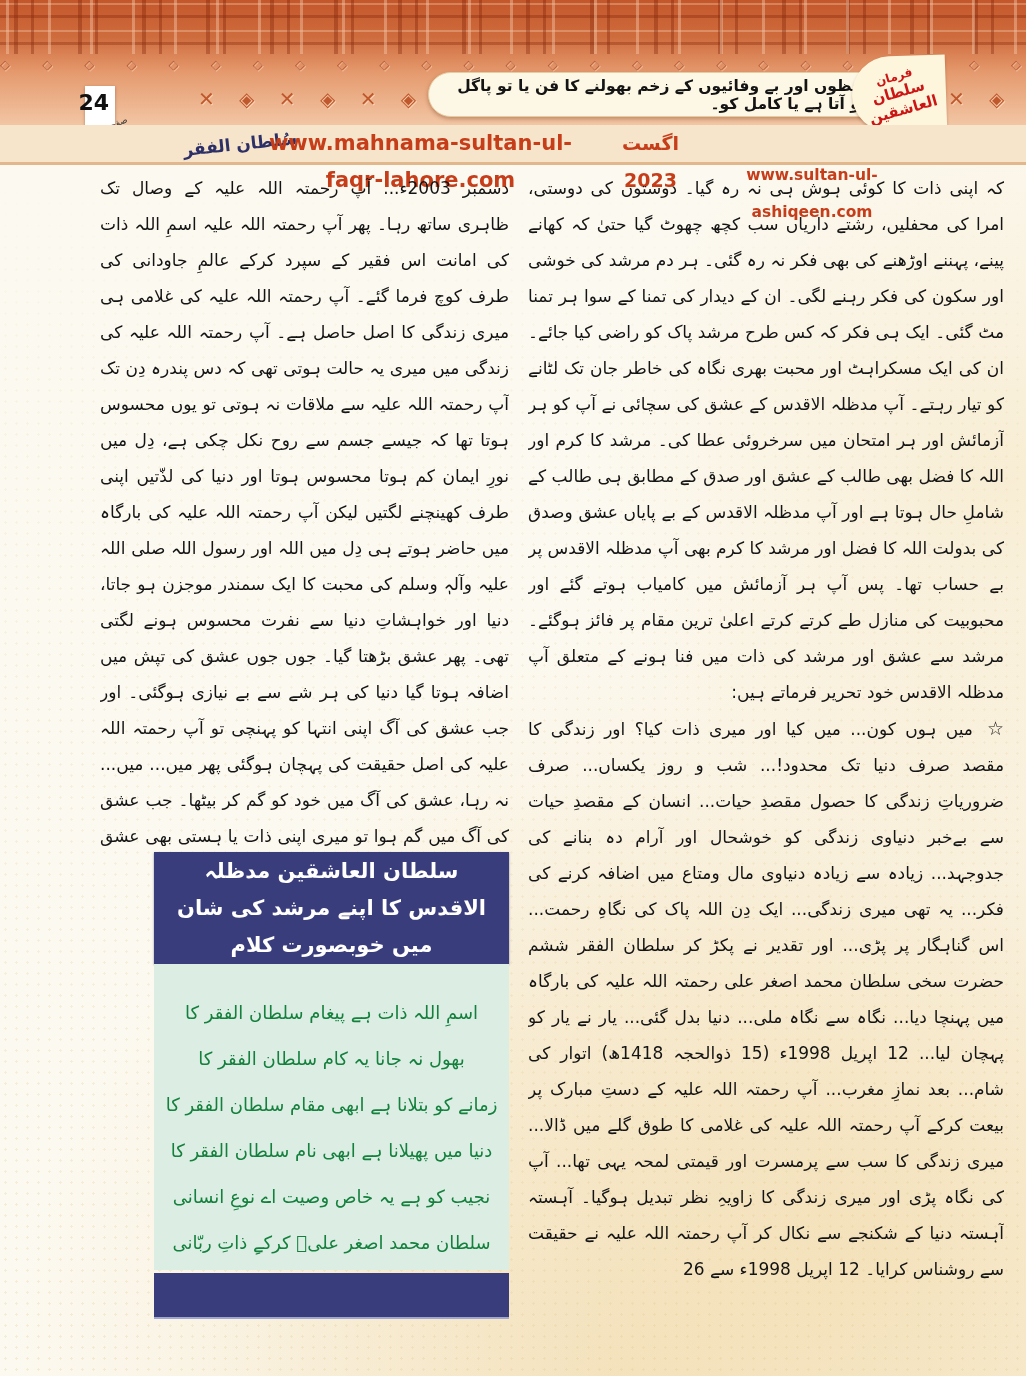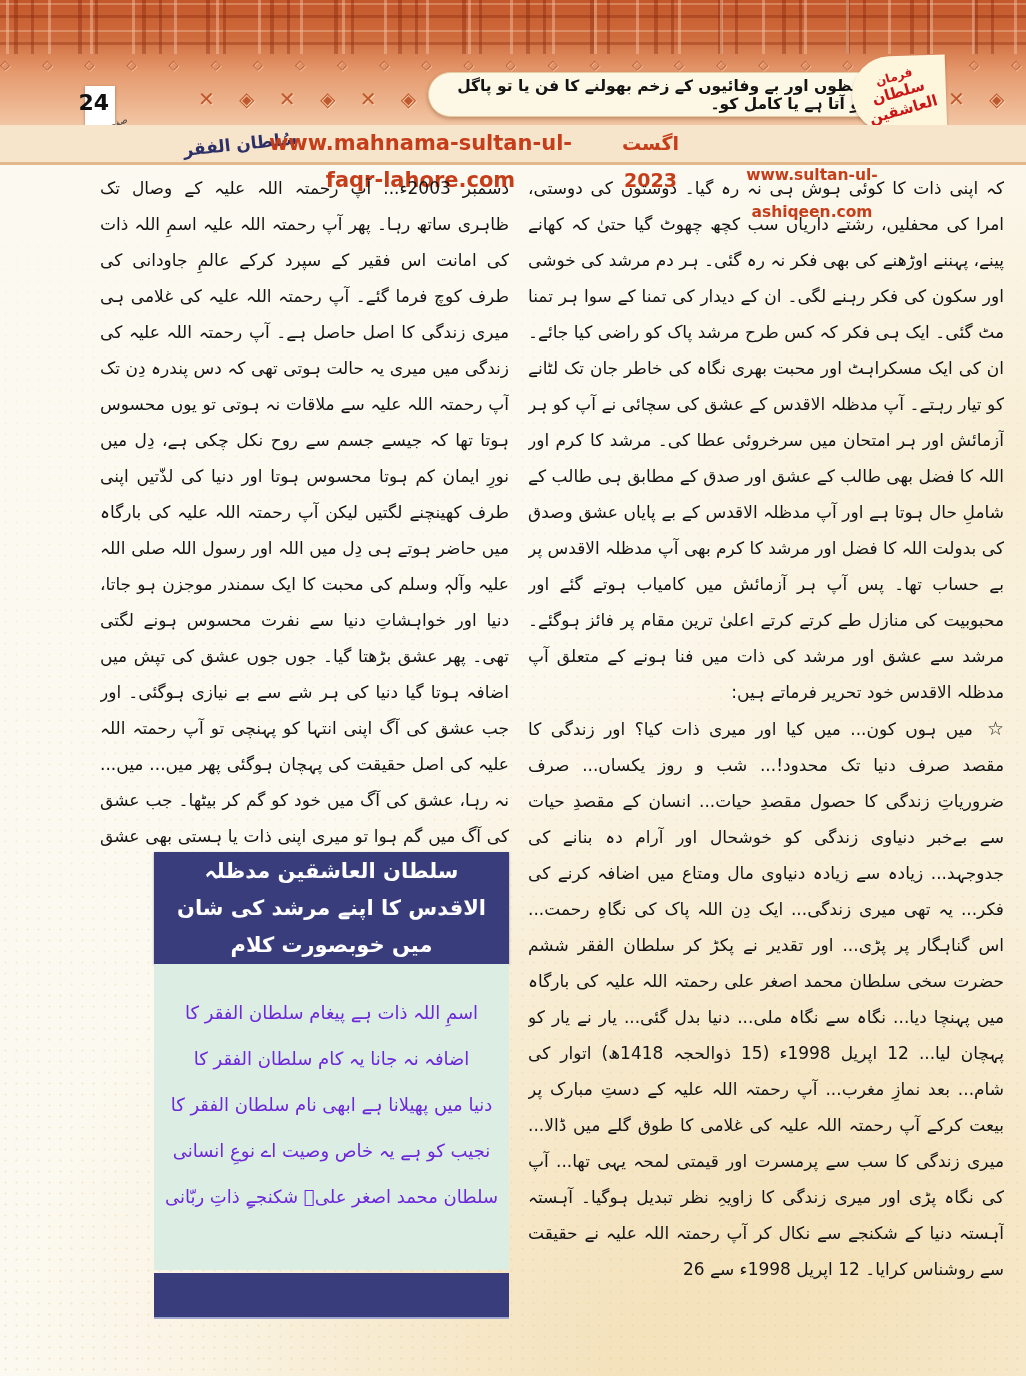--- a/index.html
+++ b/index.html
@@ -108,21 +108,21 @@
     margin-top:6px; margin-left:54px; width:355px; height:112px;
     background:#3a3d7c; color:#fff; direction:rtl;
     display:flex; align-items:center; justify-content:center; text-align:center;
     font-size:21px; line-height:37px; font-weight:bold; padding:0 18px;
     box-shadow:0 1px 2px rgba(40,40,90,.5);
   }
   .kalam-body {
     margin-left:54px; width:355px; height:306px;
     background:#dceee4; direction:rtl; padding-top:26px;
   }
-  .kalam-line { text-align:center; font-size:18px; line-height:46px; color:#6d28d9; }
+  .kalam-line { text-align:center; font-size:18px; line-height:46px; color:#15803d; }
   .kalam-footer {
     margin-left:54px; margin-top:3px; width:355px; height:46px;
     background:#3a3d7c; border-bottom:2px solid #9fa6cf;
   }
 </style>
 </head>
 <body>
 
 <div class="page">
   <div class="texture"></div>
@@ -165,23 +165,24 @@
     <div class="col col-left">
       <div class="article-text">
         <p>دسمبر 2003ء... آپ رحمتہ اللہ علیہ کے وصال تک ظاہری ساتھ رہا۔ پھر آپ رحمتہ اللہ علیہ اسمِ اللہ ذات کی امانت اس فقیر کے سپرد کرکے عالمِ جاودانی کی طرف کوچ فرما گئے۔ آپ رحمتہ اللہ علیہ کی غلامی ہی میری زندگی کا اصل حاصل ہے۔ آپ رحمتہ اللہ علیہ کی زندگی میں میری یہ حالت ہوتی تھی کہ دس پندرہ دِن تک آپ رحمتہ اللہ علیہ سے ملاقات نہ ہوتی تو یوں محسوس ہوتا تھا کہ جیسے جسم سے روح نکل چکی ہے، دِل میں نورِ ایمان کم ہوتا محسوس ہوتا اور دنیا کی لذّتیں اپنی طرف کھینچنے لگتیں لیکن آپ رحمتہ اللہ علیہ کی بارگاہ میں حاضر ہوتے ہی دِل میں اللہ اور رسول اللہ صلی اللہ علیہ وآلہٖ وسلم کی محبت کا ایک سمندر موجزن ہو جاتا، دنیا اور خواہشاتِ دنیا سے نفرت محسوس ہونے لگتی تھی۔ پھر عشق بڑھتا گیا۔ جوں جوں عشق کی تپش میں اضافہ ہوتا گیا دنیا کی ہر شے سے بے نیازی ہوگئی۔ اور جب عشق کی آگ اپنی انتہا کو پہنچی تو آپ رحمتہ اللہ علیہ کی اصل حقیقت کی پہچان ہوگئی پھر میں... میں... نہ رہا، عشق کی آگ میں خود کو گم کر بیٹھا۔ جب عشق کی آگ میں گم ہوا تو میری اپنی ذات یا ہستی بھی عشق کی اس آگ میں گم ہوکر فنا ہوگئی۔۔۔ (مجتبیٰ آخر زمانی)</p>
 
       </div>
 
       <div class="kalam-head">سلطان العاشقین مدظلہ الاقدس کا اپنے مرشد کی شان میں خوبصورت کلام</div>
 
       <div class="kalam-body">
         <div class="kalam-line">اسمِ اللہ ذات ہے پیغام سلطان الفقر کا</div>
-        <div class="kalam-line">اضافہ نہ جانا یہ کام سلطان الفقر کا</div>
+        <div class="kalam-line">بھول نہ جانا یہ کام سلطان الفقر کا</div>
+        <div class="kalam-line">زمانے کو بتلانا ہے ابھی مقام سلطان الفقر کا</div>
         <div class="kalam-line">دنیا میں پھیلانا ہے ابھی نام سلطان الفقر کا</div>
         <div class="kalam-line">نجیب کو ہے یہ خاص وصیت اے نوعِ انسانی</div>
-        <div class="kalam-line">سلطان محمد اصغر علیؓ شکنجےِ ذاتِ ربّانی</div>
+        <div class="kalam-line">سلطان محمد اصغر علیؓ کرکےِ ذاتِ ربّانی</div>
       </div>
 
       <div class="kalam-footer"></div>
     </div>
 
   </div>
 </div>
 
 </body></html>

